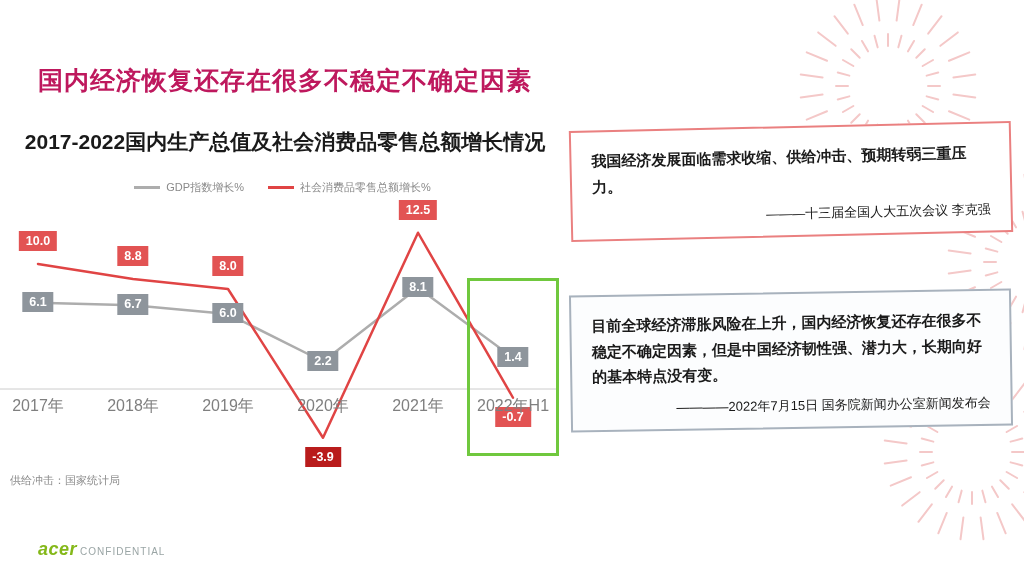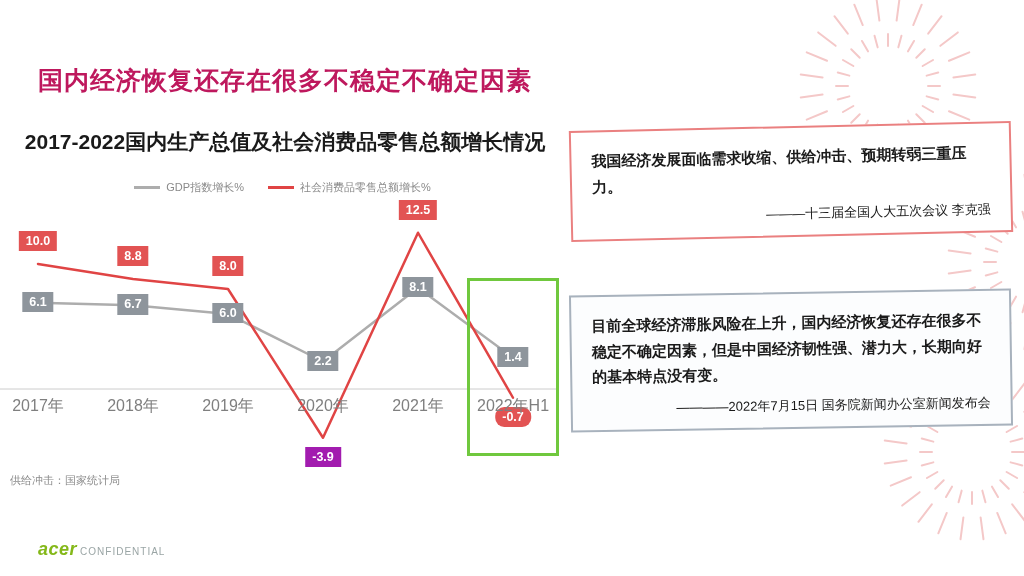--- a/index.html
+++ b/index.html
@@ -233,23 +233,23 @@
     <div class="highlight-box" style="border-color: rgb(112, 200, 62); left: 467px; top: 83px; width: 86px; height: 172px;"></div>
         <div class="value-label" style="background: rgb(142, 149, 156); left: 38px; top: 96.75px;">6.1</div>
         <div class="value-label" style="background: rgb(142, 149, 156); left: 133px; top: 99.25px;">6.7</div>
         <div class="value-label" style="background: rgb(142, 149, 156); left: 228px; top: 108px;">6.0</div>
         <div class="value-label" style="background: rgb(142, 149, 156); left: 323px; top: 155.5px;">2.2</div>
         <div class="value-label" style="background: rgb(142, 149, 156); left: 418px; top: 81.75px;">8.1</div>
         <div class="value-label" style="background: rgb(142, 149, 156); left: 513px; top: 151.75px;">1.4</div>
         <div class="value-label" style="background: rgb(226, 83, 83); left: 38px; top: 36px;">10.0</div>
         <div class="value-label" style="background: rgb(226, 83, 83); left: 133px; top: 51px;">8.8</div>
         <div class="value-label" style="background: rgb(226, 83, 83); left: 228px; top: 61px;">8.0</div>
-        <div class="value-label" style="background: #a21caf; left: 323px; top: 251.75px;">-3.9</div>
+        <div class="value-label" style="background: #b91c1c; left: 323px; top: 251.75px;">-3.9</div>
         <div class="value-label" style="background: rgb(226, 83, 83); left: 418px; top: 4.75px;">12.5</div>
-        <div class="value-label" style="background: rgb(226, 83, 83); left: 513px; top: 211.75px; border-radius: 9px;">-0.7</div>
+        <div class="value-label" style="background: rgb(226, 83, 83); left: 513px; top: 211.75px;">-0.7</div>
         <div class="x-label" style="left: 38px;">2017年</div>
         <div class="x-label" style="left: 133px;">2018年</div>
         <div class="x-label" style="left: 228px;">2019年</div>
         <div class="x-label" style="left: 323px;">2020年</div>
         <div class="x-label" style="left: 418px;">2021年</div>
         <div class="x-label" style="left: 513px;">2022年H1</div>
       </div>
   </div>
 
   <div class="source-note">供给冲击：国家统计局</div>

